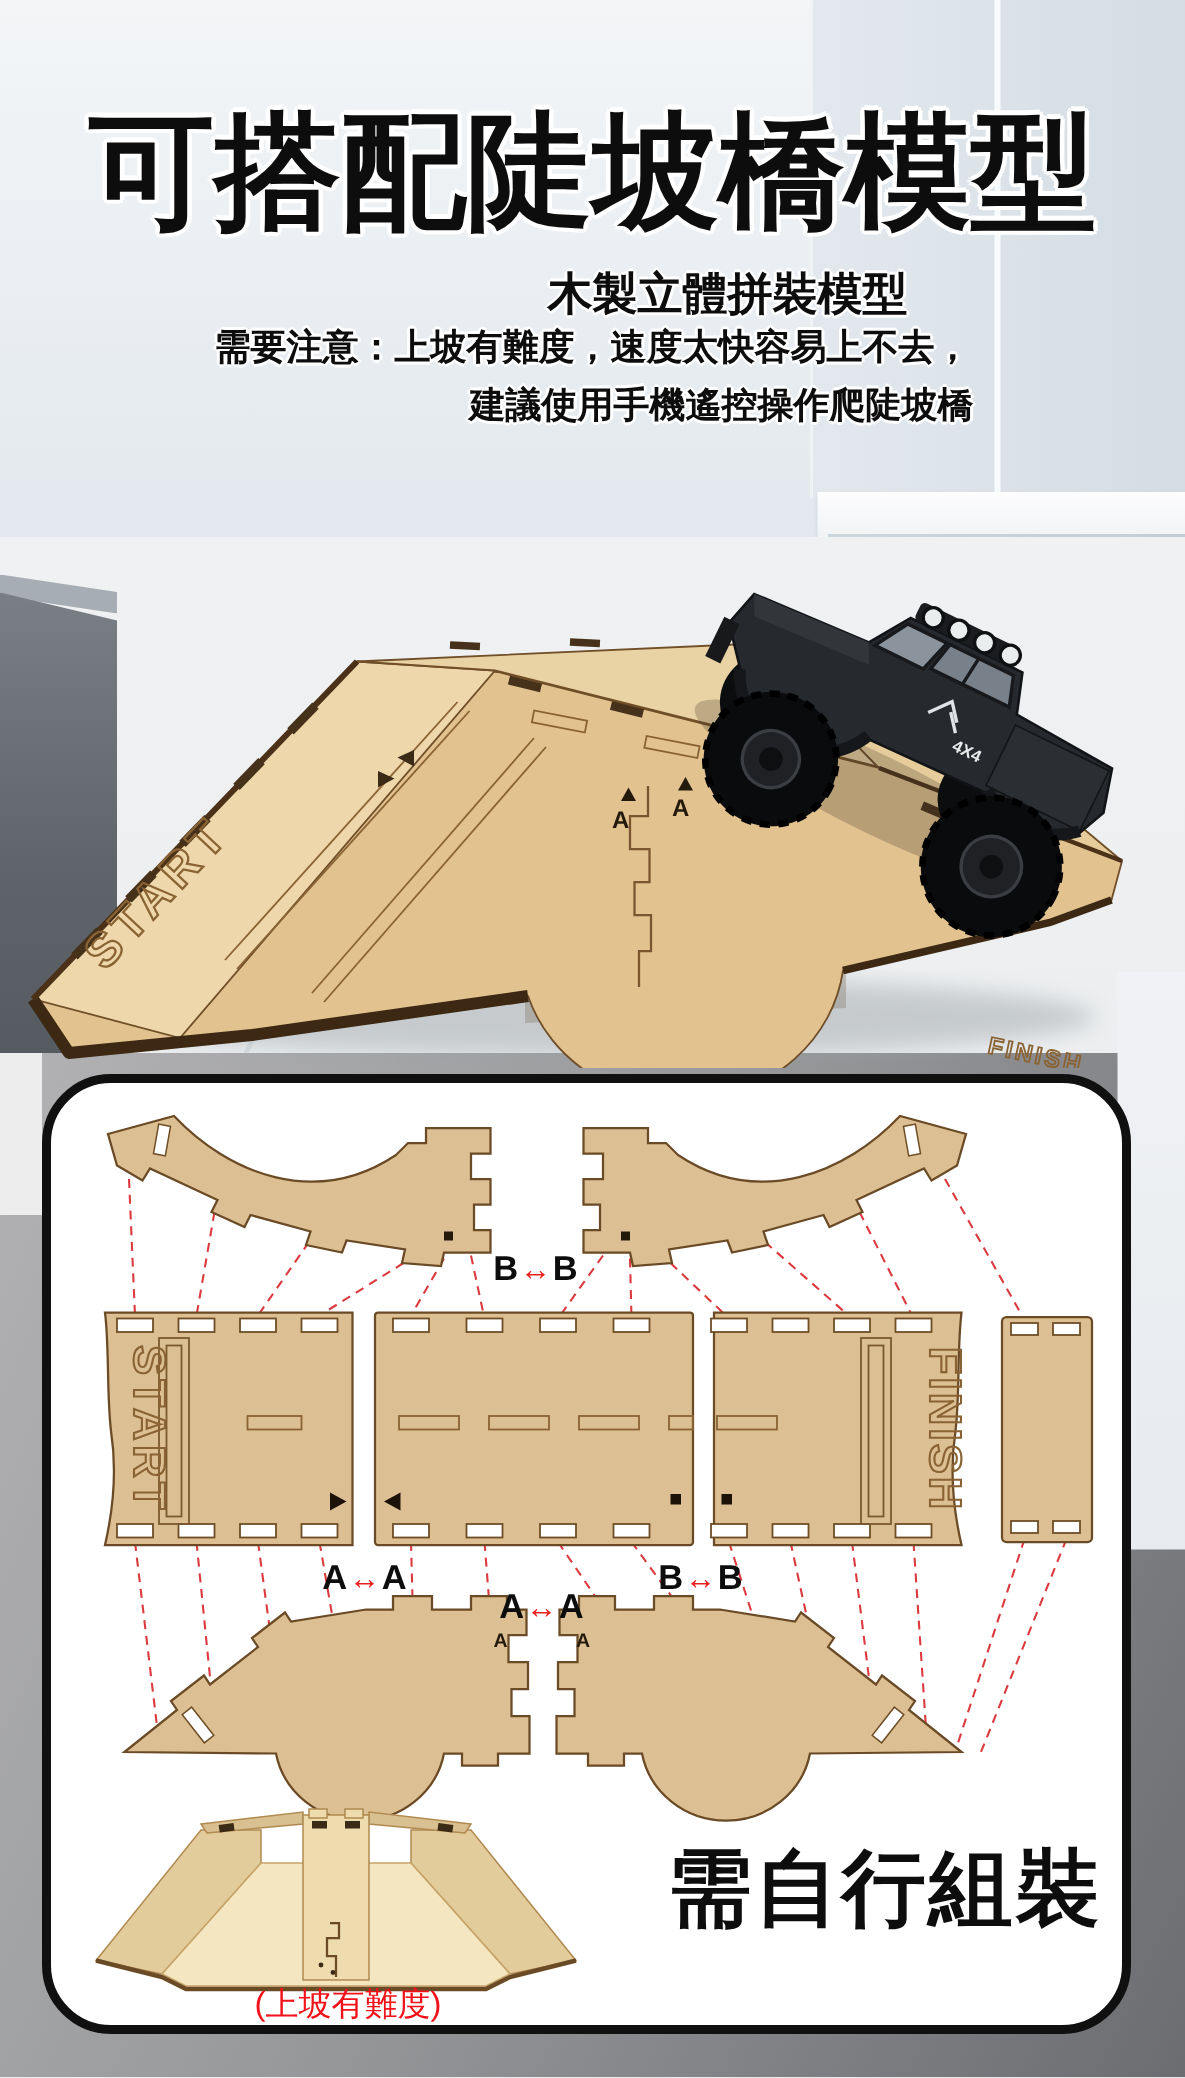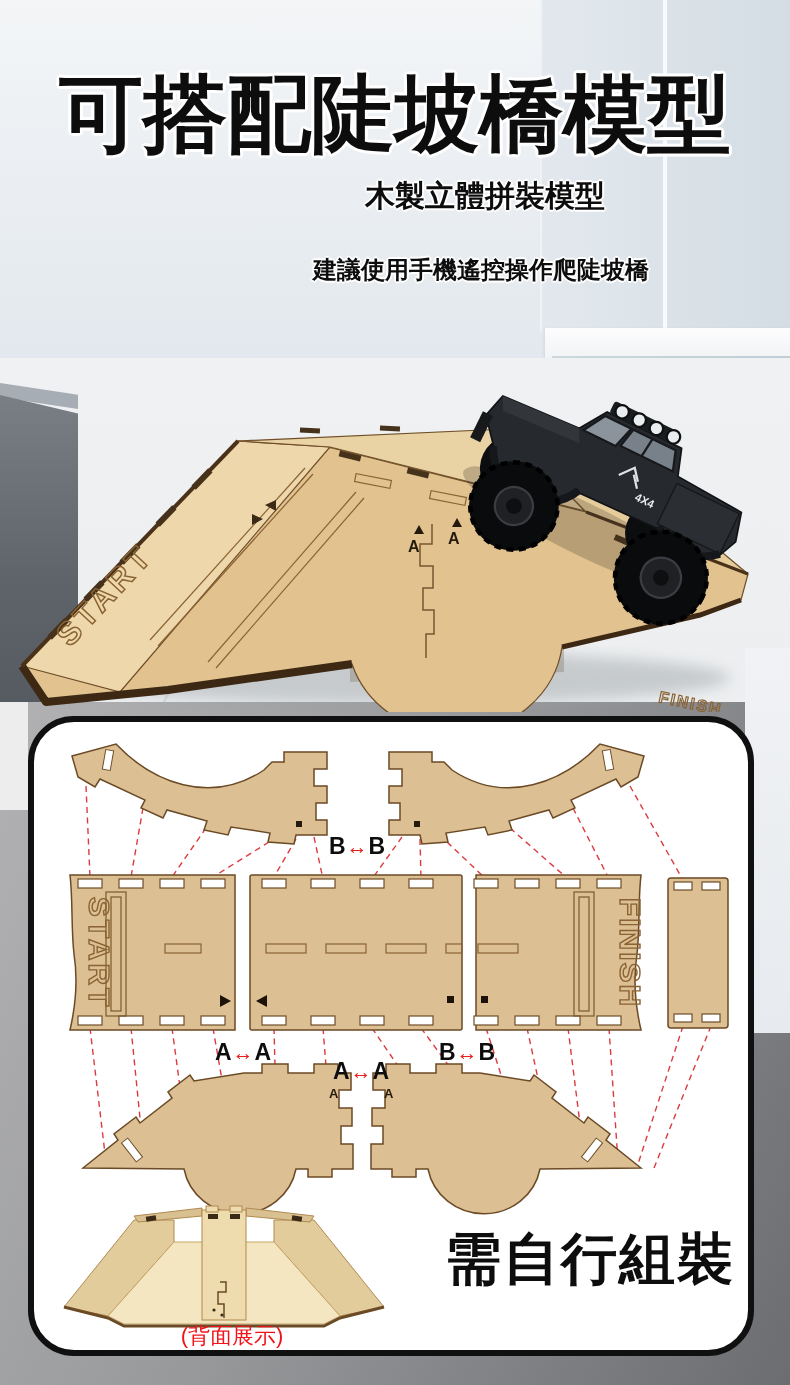--- a/index.html
+++ b/index.html
@@ -172,20 +172,21 @@
         <circle cx="66" cy="48" r="42" fill="#0a0b0c"></circle>
         <circle cx="66" cy="48" r="41" fill="none" stroke="#000" stroke-width="4" stroke-dasharray="6 5"></circle>
         <circle cx="66" cy="48" r="18" fill="#1f2124" stroke="#3a3d41" stroke-width="2"></circle>
         <circle cx="66" cy="48" r="7" fill="#0e0f10"></circle>
       </g>
     </g>
   </svg>
 
   <div class="abs hero-title stroke-big">可搭配陡坡橋模型</div>
   <div class="abs hero-subtitle stroke-sm">木製立體拼裝模型</div>
+  <div class="abs hero-note1 stroke-sm">需要注意：上坡有難度，速度太快容易上不去，</div>
   <div class="abs hero-note2 stroke-sm">建議使用手機遙控操作爬陡坡橋</div>
 
   <div class="abs panel">
     <svg class="diagram-svg" viewBox="0 0 714 628">
       <defs>
         <g id="topRail">
           <path d="M 38,34 L 82,22 C 118,60 176,84 230,48 L 238,40 L 250,40 L 250,30 L 270,30 L 293,30
                    L 293,47 L 280,47 L 280,64 L 293,64 L 293,81 L 282,81 L 282,98 L 293,98 L 293,113
                    L 262,113 L 260,122 L 234,120 L 236,111 L 197,105 L 194,113 L 170,108 L 173,99
                    L 133,88 L 129,96 L 107,86 L 111,78 L 66,57 L 61,65 L 44,55 Z" fill="#dcbf92" stroke="#6b4a26" stroke-width="1.5"></path>
@@ -334,17 +335,17 @@
     <div class="joint-label" style="left:209px;top:330px;">
       <span>A</span><span class="arrow">↔</span><span>A</span>
     </div>
     <div class="joint-label" style="left:433px;top:330px;">
       <span>B</span><span class="arrow">↔</span><span>B</span>
     </div>
     <div class="joint-label" style="left:327px;top:349px;">
       <span>A</span><span class="arrow">↔</span><span>A</span>
     </div>
 
-    <div class="back-caption">(背面展示)</div>
+    <div class="back-caption">(上坡有難度)</div>
     <div class="assembly-note">需自行組裝</div>
   </div>
 
 </div>
 
 </body></html>

